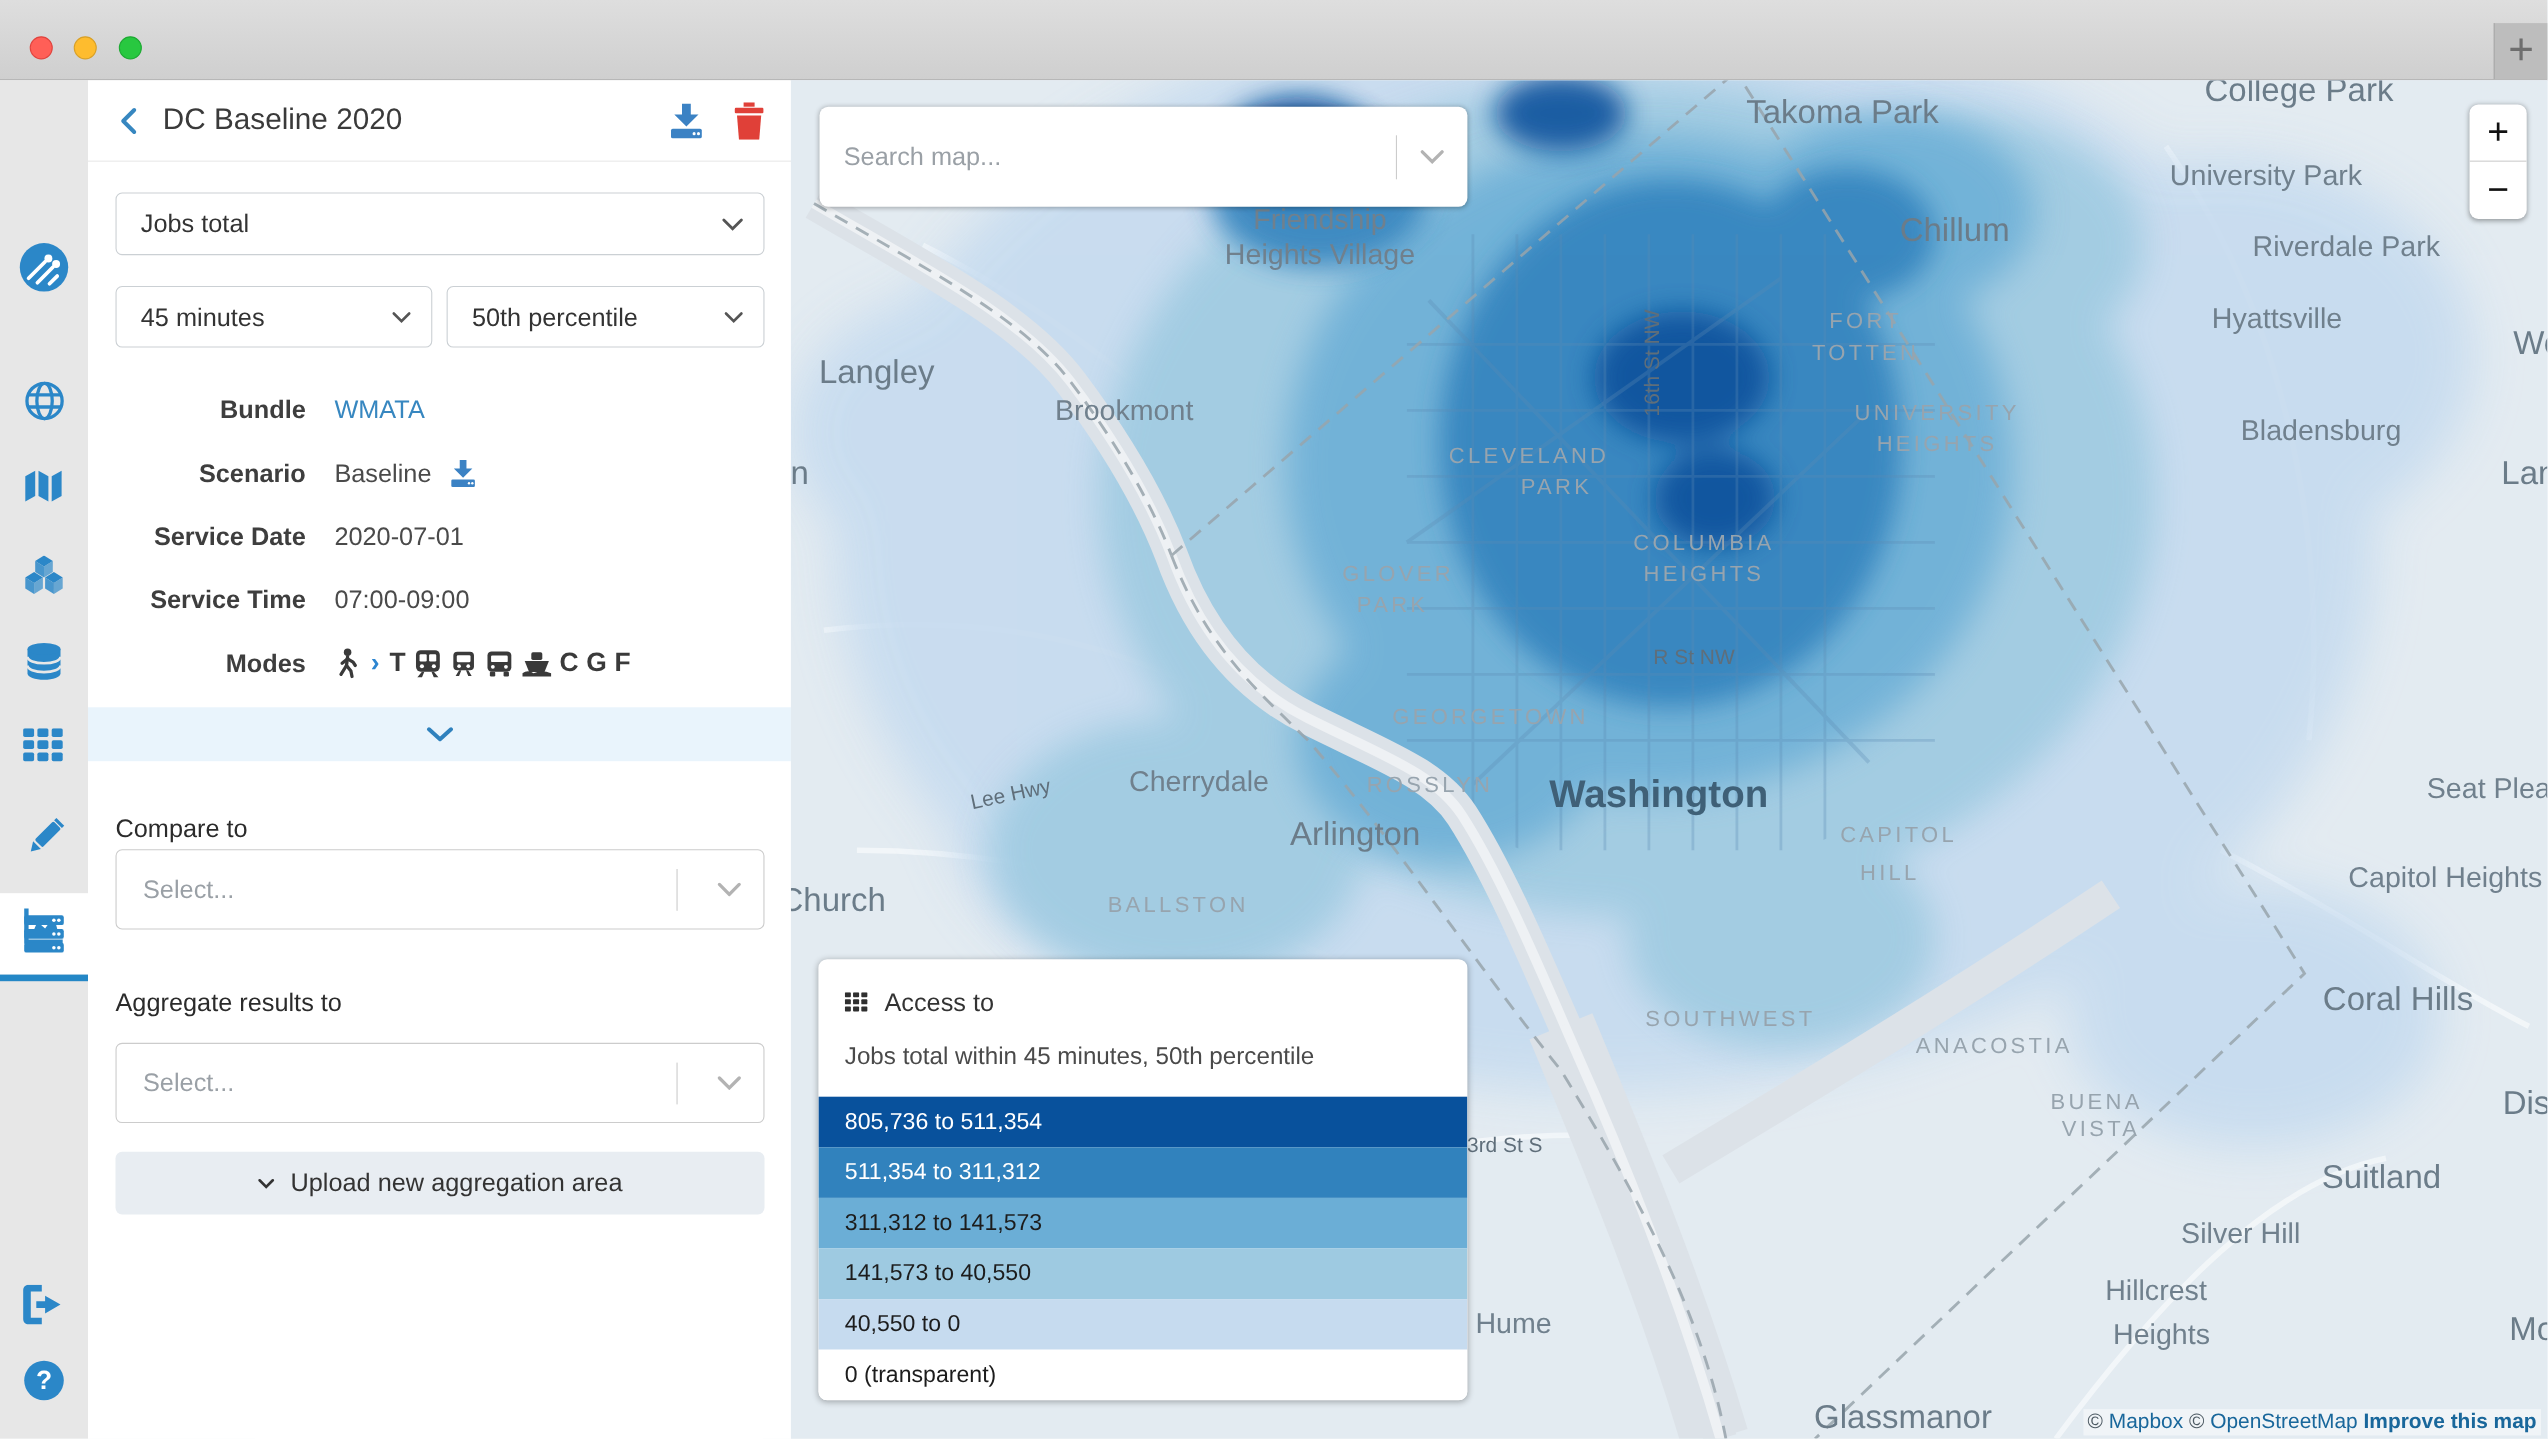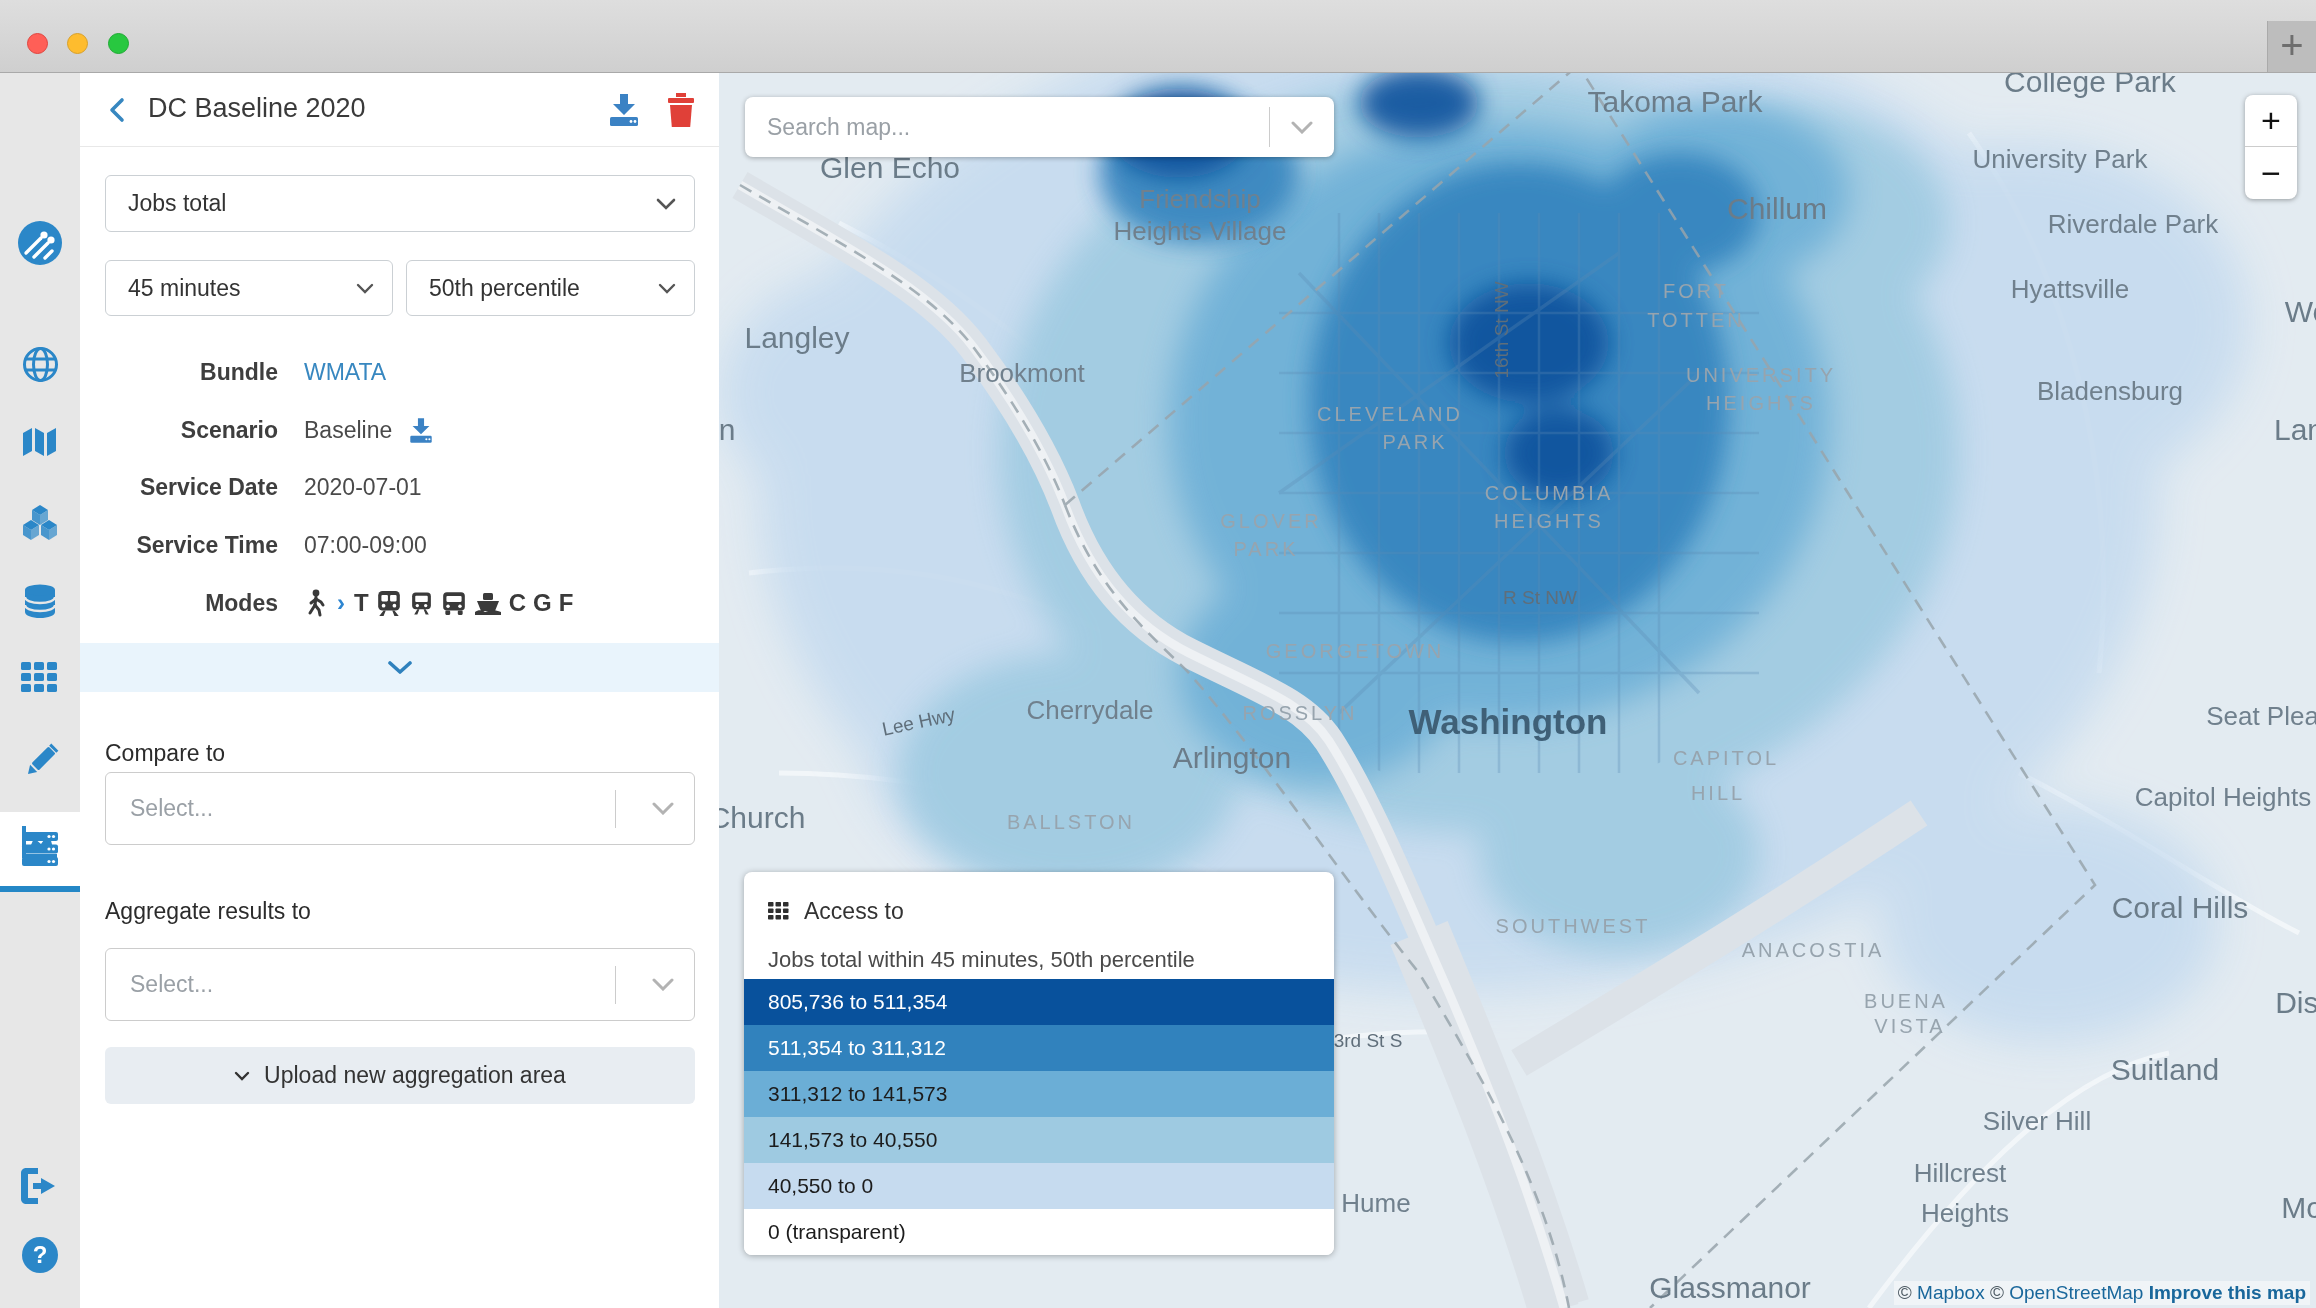--- a/index.html
+++ b/index.html
@@ -66,40 +66,40 @@
   
   #map{position:absolute;left:719px;top:73px;width:1597px;height:1235px;background:#e3ebf1;overflow:hidden;}
   #map-svg{position:absolute;left:0;top:0;}
   .ml-city{fill:#70808d;font-size:26px;}
   .ml-citylg{fill:#6b7c89;font-size:30px;}
   .ml-cityxl{fill:#3f6077;font-size:35px;font-weight:bold;}
   .ml-hood{fill:#97a4ae;font-size:20px;letter-spacing:3px;}
   .ml-street{fill:#5f6e7a;font-size:19px;}
   #map-svg text{text-anchor:middle;font-family:"Liberation Sans",sans-serif;}
 
-  #search-box{position:absolute;left:26px;top:24px;width:589px;height:60px;background:#fff;border-radius:8px;
+  #search-box{position:absolute;left:26px;top:24px;width:589px;height:91px;background:#fff;border-radius:8px;
     box-shadow:0 1px 5px rgba(0,0,0,.3);display:flex;align-items:center;}
   #search-input{flex:1;border:none;outline:none;font-size:23px;color:#333;padding-left:22px;background:transparent;
     font-family:"Liberation Sans",sans-serif;}
   #search-input::placeholder{color:#9aa0a6;}
   #search-box .rs-div{width:1px;height:40px;background:#ccc;}
   #search-box .rs-chev{width:64px;display:flex;align-items:center;justify-content:center;}
 
   #zoom-ctrl{position:absolute;left:1526px;top:22px;width:52px;background:#fff;border-radius:8px;
     box-shadow:0 1px 5px rgba(0,0,0,.35);overflow:hidden;}
   .zoom-btn{width:52px;height:52px;display:flex;align-items:center;justify-content:center;
     font-size:34px;color:#111;box-sizing:border-box;}
   #zoom-in{border-bottom:1px solid #ccc;}
 
   #legend{position:absolute;left:25px;top:799px;width:590px;background:#fff;border-radius:8px;
     box-shadow:0 1px 6px rgba(0,0,0,.3);overflow:hidden;}
   #legend-head{padding:26px 24px 6px 24px;}
   #legend-title-row{display:flex;align-items:center;gap:14px;}
   #legend-title{font-size:23px;color:#333;}
-  #legend-sub{margin-top:22px;font-size:22px;color:#4a4a4a;}
+  #legend-sub{margin-top:22px;margin-bottom:18px;font-size:22px;color:#4a4a4a;}
   .legend-row{height:46px;line-height:46px;padding-left:24px;font-size:21px;}
 
   #attribution{position:absolute;right:6px;bottom:3px;font-size:19px;color:#4d5a63;
     background:rgba(255,255,255,.45);padding:1px 4px;white-space:nowrap;}
   #attribution a{color:#19679b;text-decoration:none;}
   #attribution .bold{font-weight:bold;color:#19679b;}
 </style>
 </head>
 <body>
 

